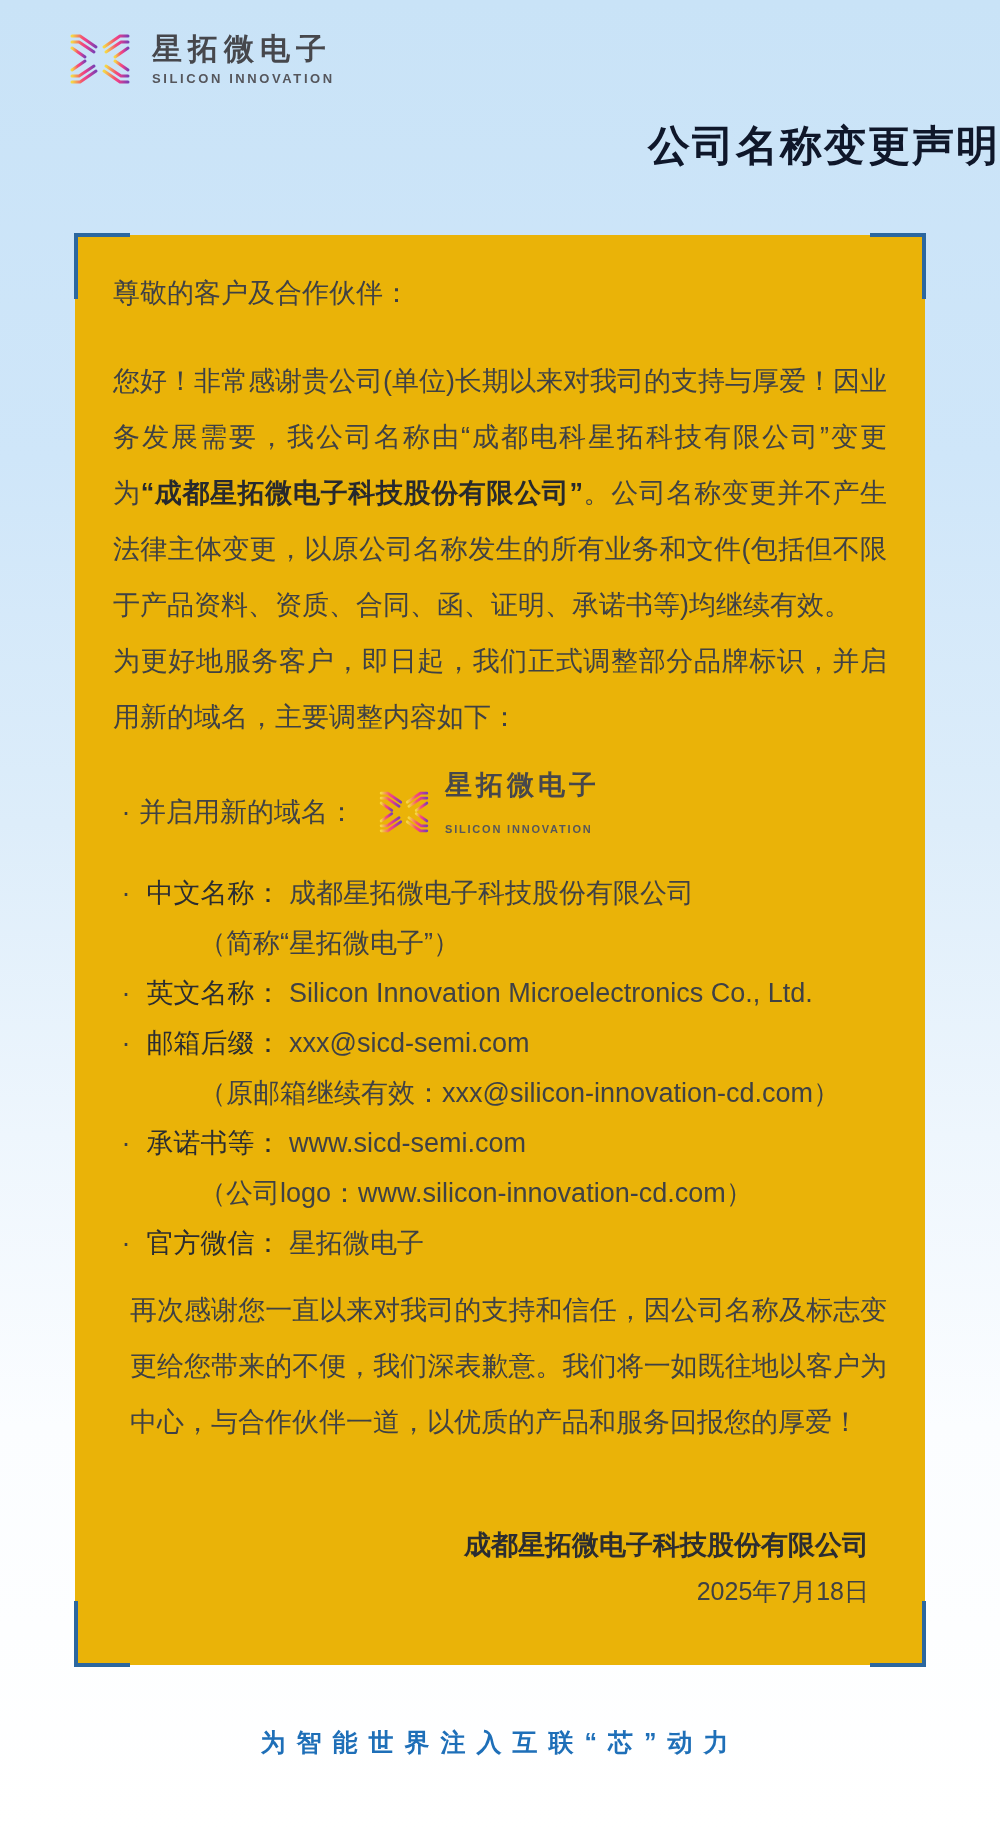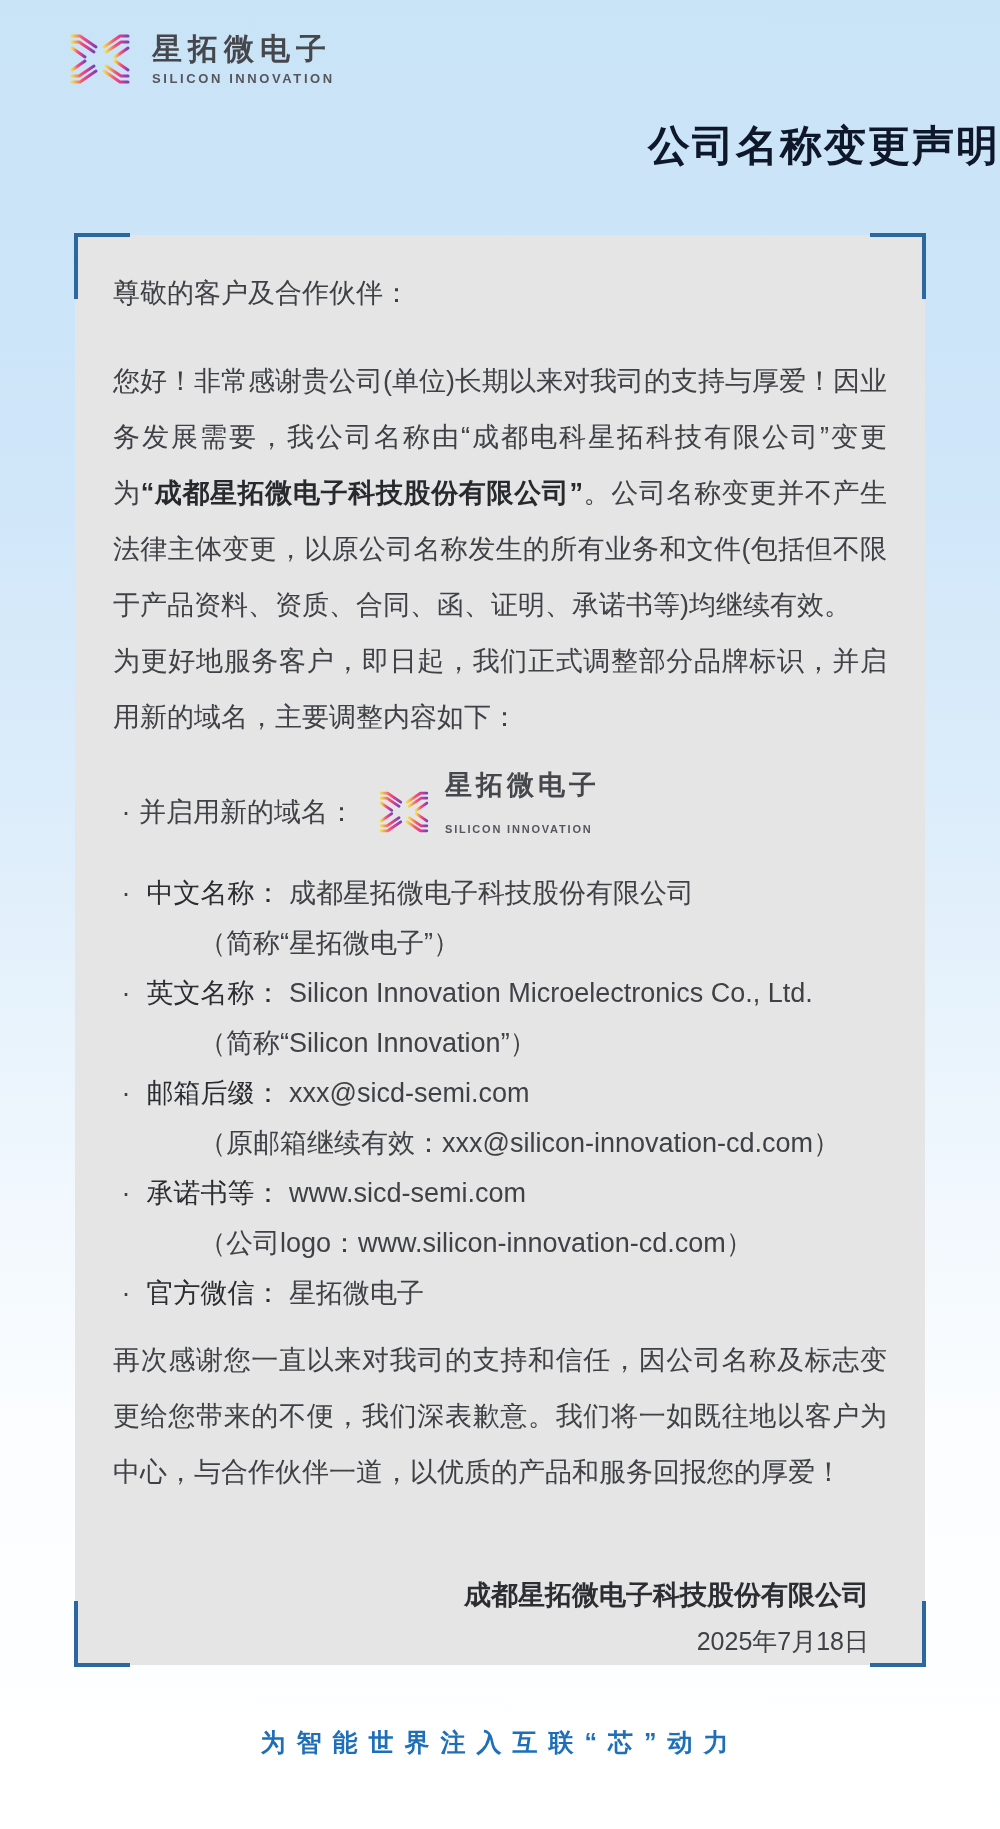--- a/index.html
+++ b/index.html
@@ -9,42 +9,42 @@
     font-family:"Liberation Sans","DejaVu Sans",sans-serif;
     color:#3f4145;
   }
   .header-logo{position:absolute;left:62px;top:26px;display:flex;align-items:center;gap:14px;}
   .header-logo .brand-cn{font-size:30px;font-weight:700;color:#46474c;letter-spacing:6px;line-height:1.15;}
   .header-logo .brand-en{font-size:13px;font-weight:700;color:#55565c;letter-spacing:2.6px;margin-top:4px;}
   .page-title{position:absolute;left:0;top:118px;width:100%;text-align:right;
     font-size:42px;font-weight:800;color:#0f172a;letter-spacing:2px;margin:0;}
   .card{
     position:absolute;left:75px;top:235px;width:850px;height:1430px;
-    background:#e5e5e5;box-sizing:border-box;padding:30px 38px 0 38px;
+    background:#eab308;box-sizing:border-box;padding:30px 38px 0 38px;
   }
   .corner{position:absolute;width:52px;height:62px;}
   .corner.tl{left:-1px;top:-2px;border-left:4px solid #2c679f;border-top:4px solid #2c679f;}
   .corner.tr{right:-1px;top:-2px;border-right:4px solid #2c679f;border-top:4px solid #2c679f;}
   .corner.bl{left:-1px;bottom:-2px;border-left:4px solid #2c679f;border-bottom:4px solid #2c679f;}
   .corner.br{right:-1px;bottom:-2px;border-right:4px solid #2c679f;border-bottom:4px solid #2c679f;}
   .para{font-size:27px;line-height:56px;margin:0;text-align:justify;}
   .salutation{margin-bottom:32px;}
   .bold-inline{font-weight:800;color:#27292d;}
   .items{margin-top:26px;}
   .item{font-size:27px;line-height:50px;}
   .item .bullet{display:inline-block;width:26px;text-align:center;color:#3f4145;}
   .item .label{font-weight:400;color:#2b2d31;}
   .item .label.plain{font-weight:400;color:#3f4145;}
   .item .value{color:#3f4145;}
   .note{font-size:27px;line-height:50px;margin-left:86px;color:#3f4145;}
   .logo-row{display:flex;align-items:center;margin-bottom:14px;}
   .inline-logo{display:flex;align-items:center;gap:10px;margin-left:18px;}
   .inline-logo .brand-cn{font-size:27px;font-weight:700;color:#46474c;letter-spacing:4px;line-height:1.1;}
   .inline-logo .brand-en{font-size:11px;font-weight:700;color:#55565c;letter-spacing:1.8px;margin-top:3px;}
-  .closing{margin-top:14px;}
+  .closing{margin-top:14px;margin-left:17px;}
   .sig-block{margin-top:72px;text-align:right;padding-right:18px;}
   .sig-name{font-size:27px;font-weight:800;color:#2b2d31;line-height:46px;}
   .sig-date{font-size:25px;color:#3f4145;line-height:46px;}
   .slogan{position:absolute;left:0;top:1726px;width:100%;text-align:center;
     font-size:25px;font-weight:700;color:#1e6fb8;letter-spacing:11px;}
 </style>
 </head>
 <body>
 
 <div class="header-logo">
@@ -138,21 +138,20 @@
       <span class="label">中文名称：</span>
       <span class="value">成都星拓微电子科技股份有限公司</span>
     </div>
     <div class="note">（简称“星拓微电子”）</div>
 
     <div class="item">
       <span class="bullet">·</span>
       <span class="label">英文名称：</span>
       <span class="value">Silicon Innovation Microelectronics Co., Ltd.</span>
     </div>
-    <div class="note">（简称“Silicon Innovation”）</div>
 
     <div class="item">
       <span class="bullet">·</span>
       <span class="label">邮箱后缀：</span>
       <span class="value">xxx@sicd-semi.com</span>
     </div>
     <div class="note">（原邮箱继续有效：xxx@silicon-innovation-cd.com）</div>
 
     <div class="item">
       <span class="bullet">·</span>

